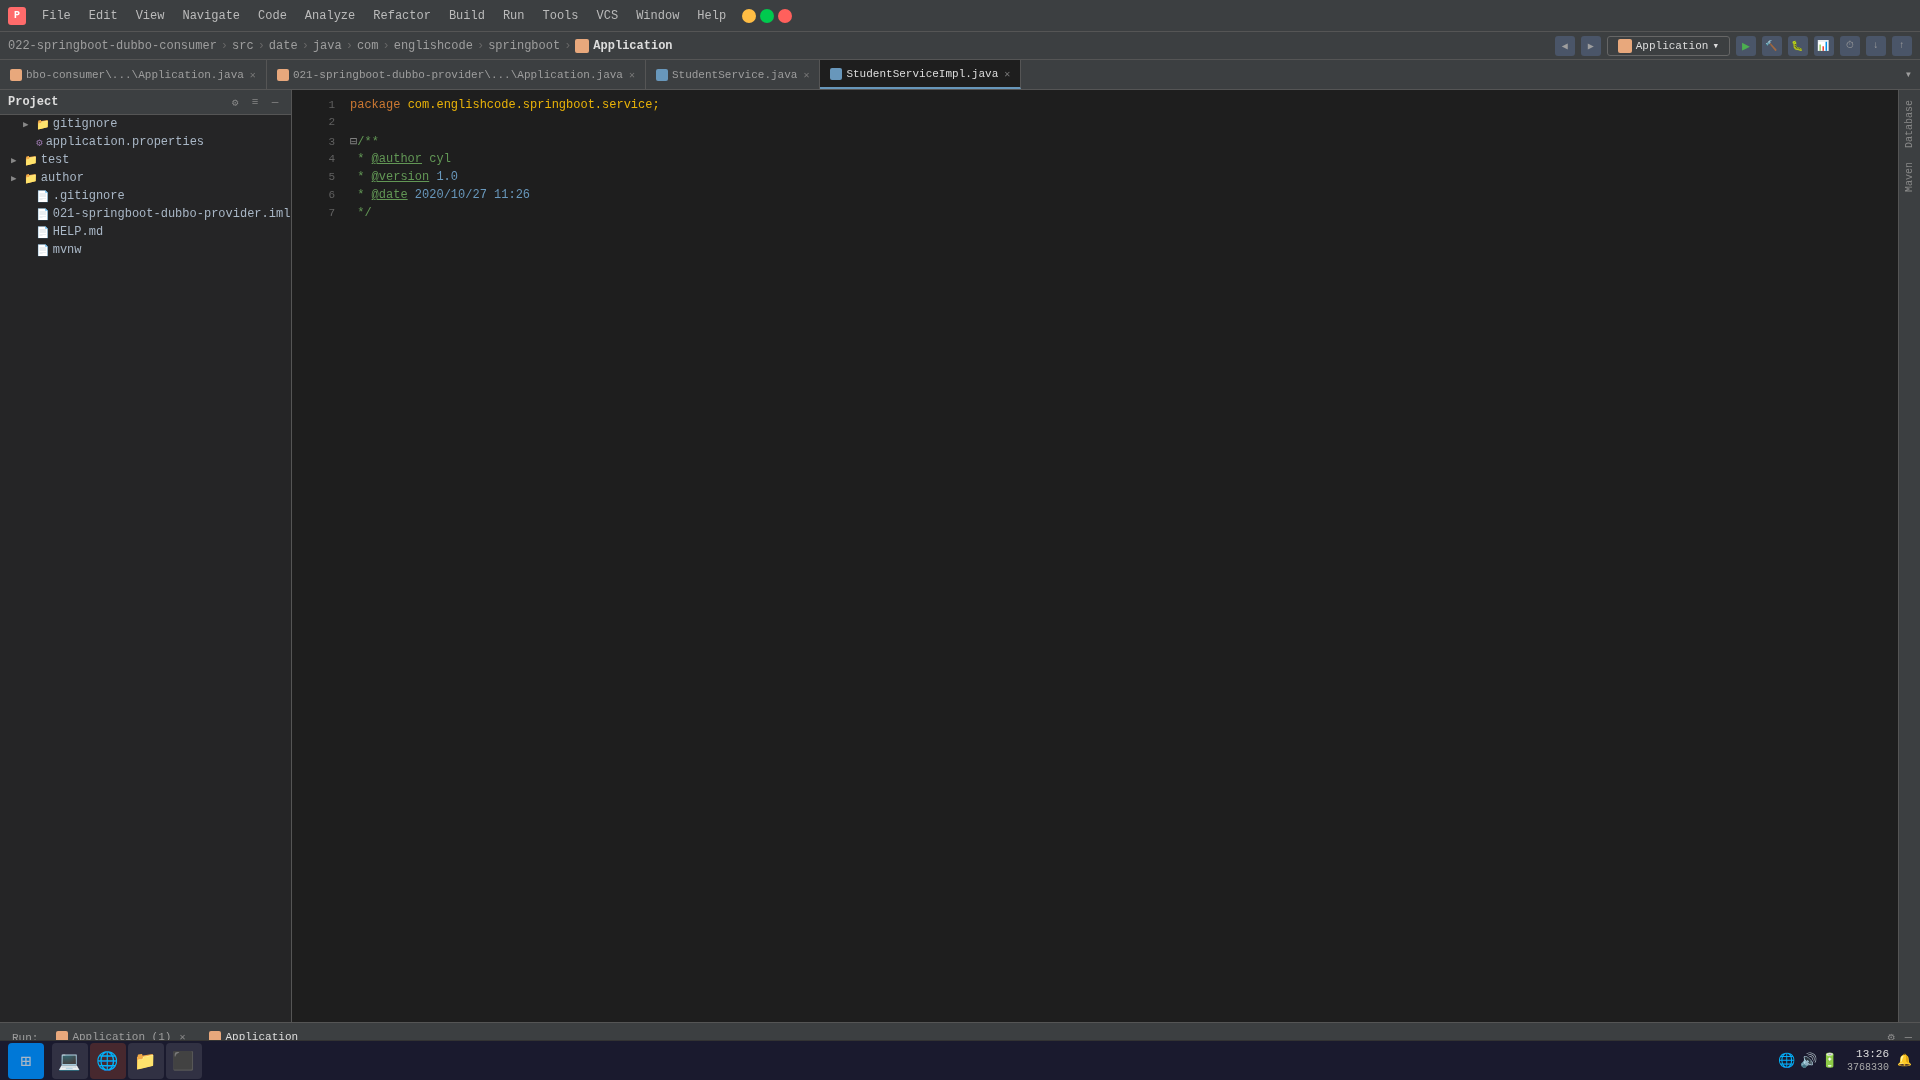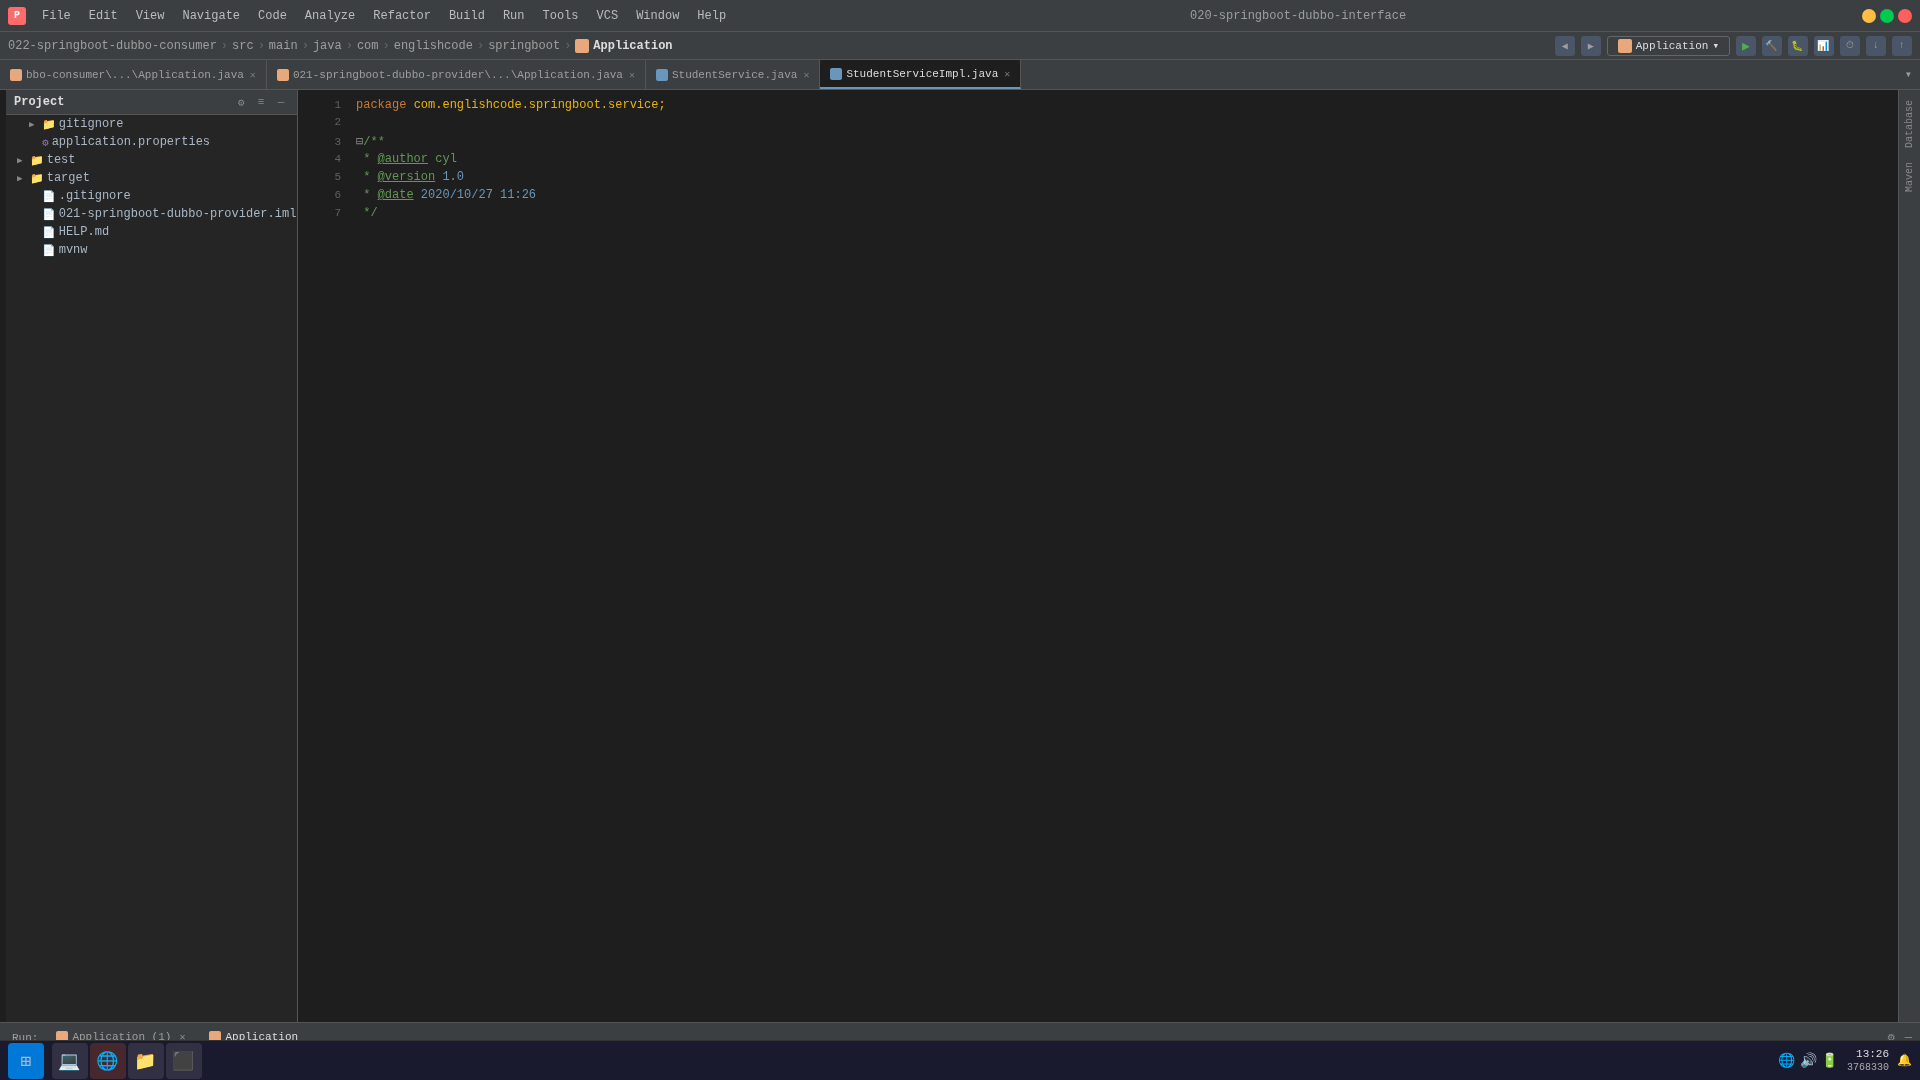--- a/index.html
+++ b/index.html
@@ -149,21 +149,20 @@
       height: calc(1080px - 32px - 28px - 30px - 30px - 28px);
     }
 
     
     #project-tree {
       width: 292px;
       background: #252526;
       border-right: 1px solid #555;
       overflow-y: auto;
       font-size: 12px;
-      margin-left: 6px;
     }
     #project-tree-header {
       display: flex;
       align-items: center;
       padding: 4px 8px;
       background: #3c3f41;
       border-bottom: 1px solid #555;
       gap: 6px;
     }
     #project-tree-header .tree-title {
@@ -347,34 +346,33 @@
     <span class="menu-item">Code</span>
     <span class="menu-item">Analyze</span>
     <span class="menu-item">Refactor</span>
     <span class="menu-item">Build</span>
     <span class="menu-item">Run</span>
     <span class="menu-item">Tools</span>
     <span class="menu-item">VCS</span>
     <span class="menu-item">Window</span>
     <span class="menu-item">Help</span>
   </div>
-  <div class="window-title">020-springboot-dubbo-interface</div>
   <div class="window-controls">
     <div class="win-btn minimize"></div>
     <div class="win-btn maximize"></div>
     <div class="win-btn close"></div>
   </div>
 </div>
 
 <div id="breadcrumb-bar">
   <span class="breadcrumb-link">022-springboot-dubbo-consumer</span>
   <span class="sep">›</span>
   <span class="breadcrumb-link">src</span>
   <span class="sep">›</span>
-  <span class="breadcrumb-link">main</span>
+  <span class="breadcrumb-link">date</span>
   <span class="sep">›</span>
   <span class="breadcrumb-link">java</span>
   <span class="sep">›</span>
   <span class="breadcrumb-link">com</span>
   <span class="sep">›</span>
   <span class="breadcrumb-link">englishcode</span>
   <span class="sep">›</span>
   <span class="breadcrumb-link">springboot</span>
   <span class="sep">›</span>
   <span class="breadcrumb-current">
@@ -449,21 +447,21 @@
     <div class="tree-item">
       <span class="indent" style="width:8px;"></span>
       <span class="arrow">▶</span>
       <span style="color:#e8c880;font-size:11px;">📁</span>
       <span class="item-name">test</span>
     </div>
     <div class="tree-item">
       <span class="indent" style="width:8px;"></span>
       <span class="arrow">▶</span>
       <span style="color:#e8c880;font-size:11px;">📁</span>
-      <span class="item-name">target</span>
+      <span class="item-name">author</span>
     </div>
     <div class="tree-item">
       <span class="indent" style="width:20px;"></span>
       <span class="arrow"> </span>
       <span style="font-size:11px;color:#9e9e9e;">📄</span>
       <span class="item-name">.gitignore</span>
     </div>
     <div class="tree-item">
       <span class="indent" style="width:20px;"></span>
       <span class="arrow"> </span>

